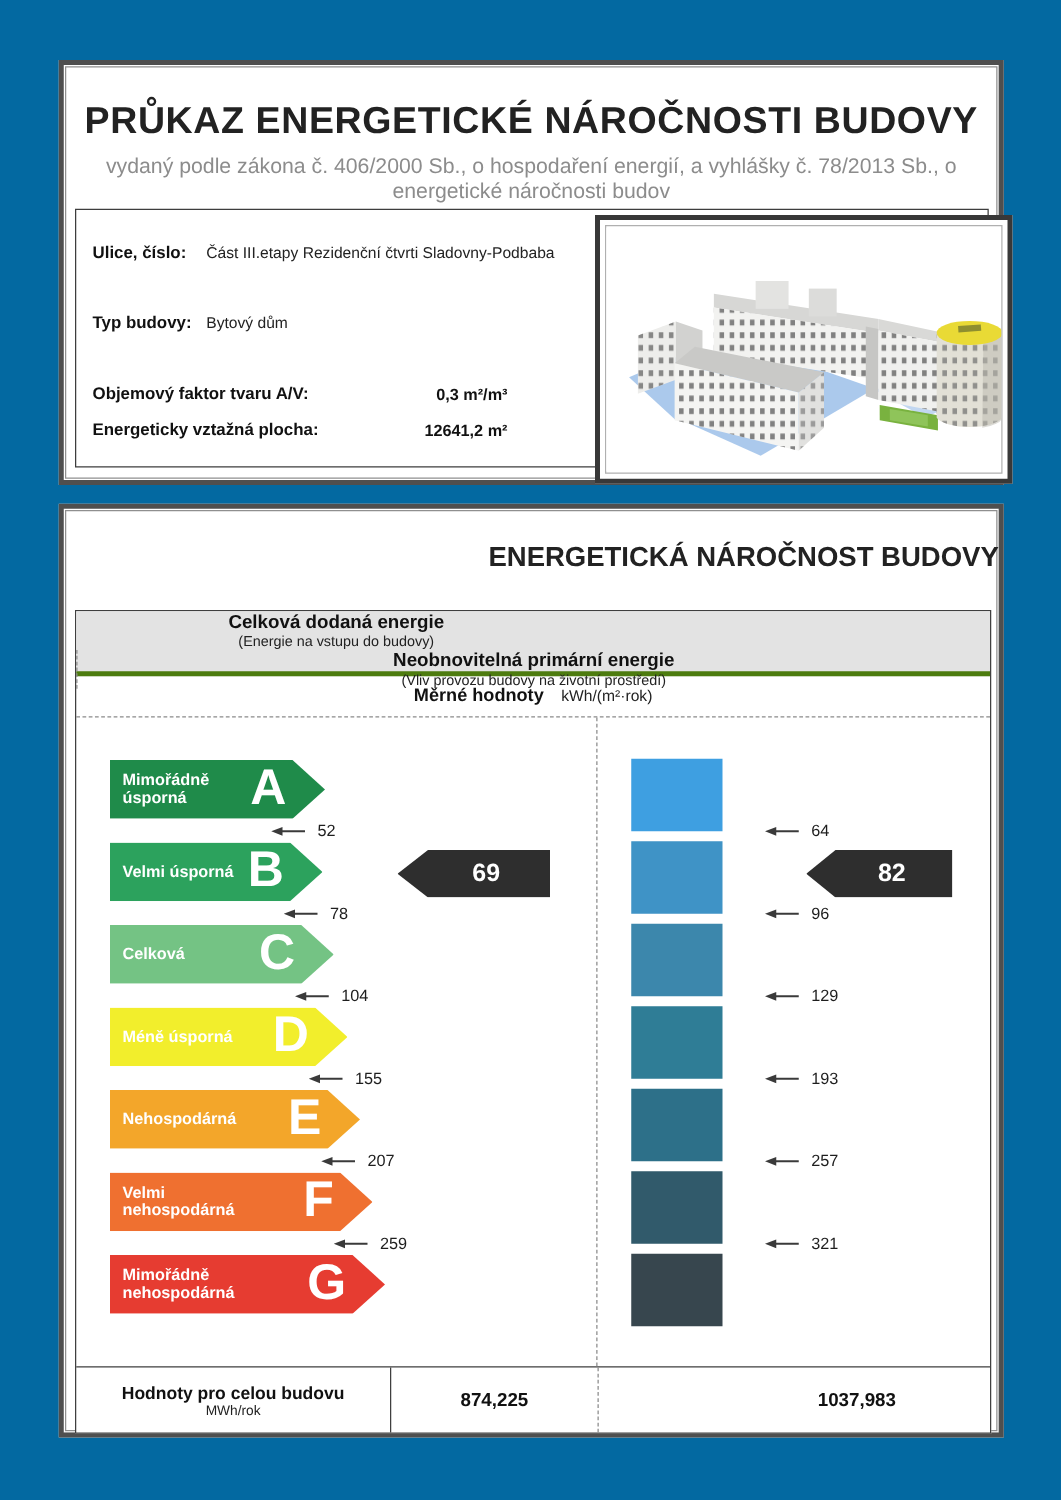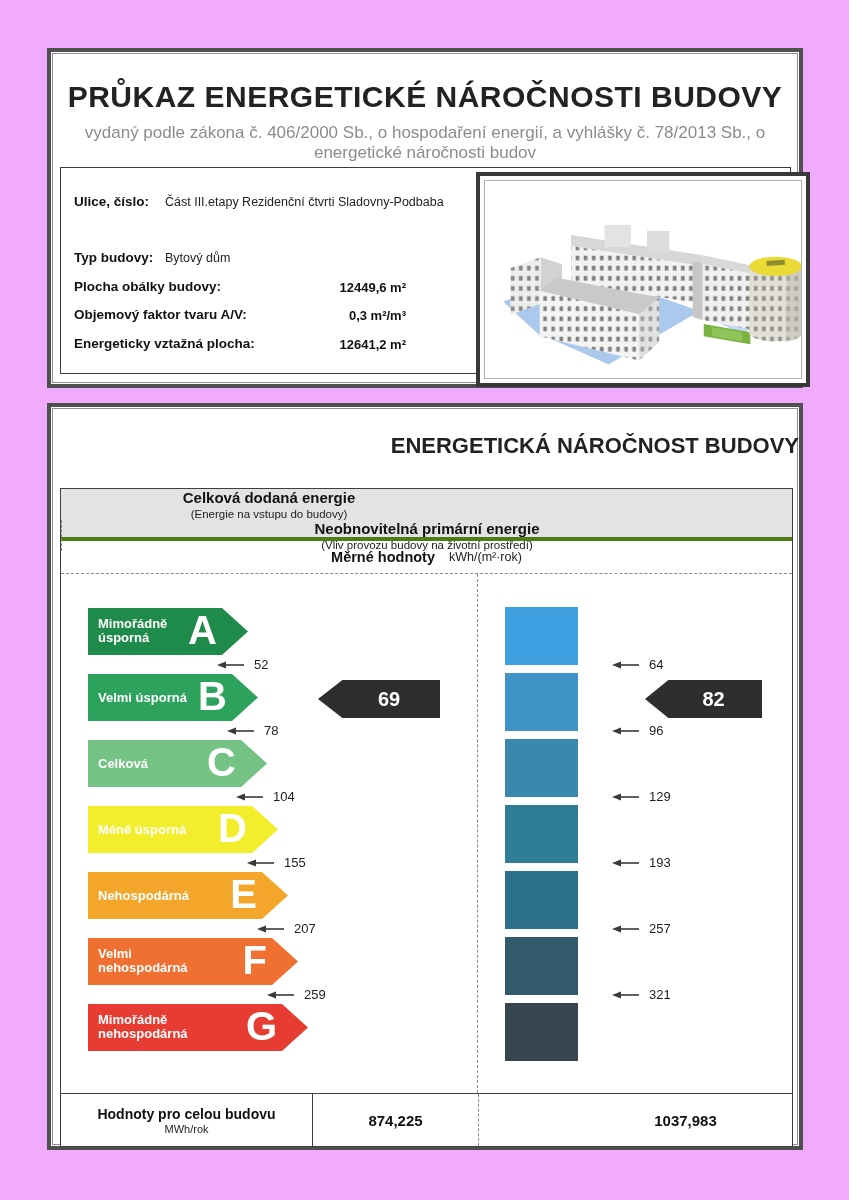--- a/index.html
+++ b/index.html
@@ -1,16 +1,16 @@
 <!DOCTYPE html>
 <html><head>
 <meta charset="utf-8">
 <style>
   html,body{margin:0;padding:0;background:#ffffff;}
-  .page{position:relative;width:849px;height:1200px;background:#f0abfc;
+  .page{position:relative;width:849px;height:1200px;background:#0369a1;
         font-family:"Liberation Sans",sans-serif;color:#1a1a1a;overflow:hidden;}
 
   
   .frame{position:absolute;left:47px;width:748px;background:#fff;
          border:4px solid #4f4f4f;
          box-shadow:inset 0 0 0 1px #ffffff, inset 0 0 0 2px #8f8f8f;}
   .frame-top{top:48px;height:332px;}
   .frame-main{top:403px;height:739px;}
 
   
@@ -102,24 +102,20 @@
     <div class="info-wrap">
       <div class="info-box">
         <div class="irow" style="top:26px">
           <span class="ilabel">Ulice, číslo:</span>
           <span class="ivalue">Část III.etapy Rezidenční čtvrti Sladovny-Podbaba</span>
         </div>
         <div class="irow" style="top:82px">
           <span class="ilabel">Typ budovy:</span>
           <span class="ivalue">Bytový dům</span>
         </div>
-        <div class="irow" style="top:111px">
-          <span class="ilabel">Plocha obálky budovy:</span>
-          <span class="ivalue-r">12449,6 m²</span>
-        </div>
         <div class="irow" style="top:139px">
           <span class="ilabel">Objemový faktor tvaru A/V:</span>
           <span class="ivalue-r">0,3 m²/m³</span>
         </div>
         <div class="irow" style="top:168px">
           <span class="ilabel">Energeticky vztažná plocha:</span>
           <span class="ivalue-r">12641,2 m²</span>
         </div>
       </div>
 
@@ -190,21 +186,21 @@
 
       <div class="units-row">
         <span class="units-label">Měrné hodnoty</span>
         <span class="units-value">kWh/(m²·rok)</span>
       </div>
 
       <div class="chart-row">
 
         <div class="chart-left">
           <div class="crow" style="top:34px">
-            <div class="carrow w0" style="background-color: rgb(31, 139, 74);">
+            <div class="carrow w0" style="background-color: rgb(31, 139, 74); padding-left: 12px;">
               <span class="cname">Mimořádně úsporná</span>
               <span class="cletter">A</span>
             </div>
           </div>
           <div class="crow" style="top:100px">
             <div class="carrow w1" style="background-color: rgb(44, 162, 93);">
               <span class="cname">Velmi úsporná</span>
               <span class="cletter">B</span>
             </div>
           </div>

